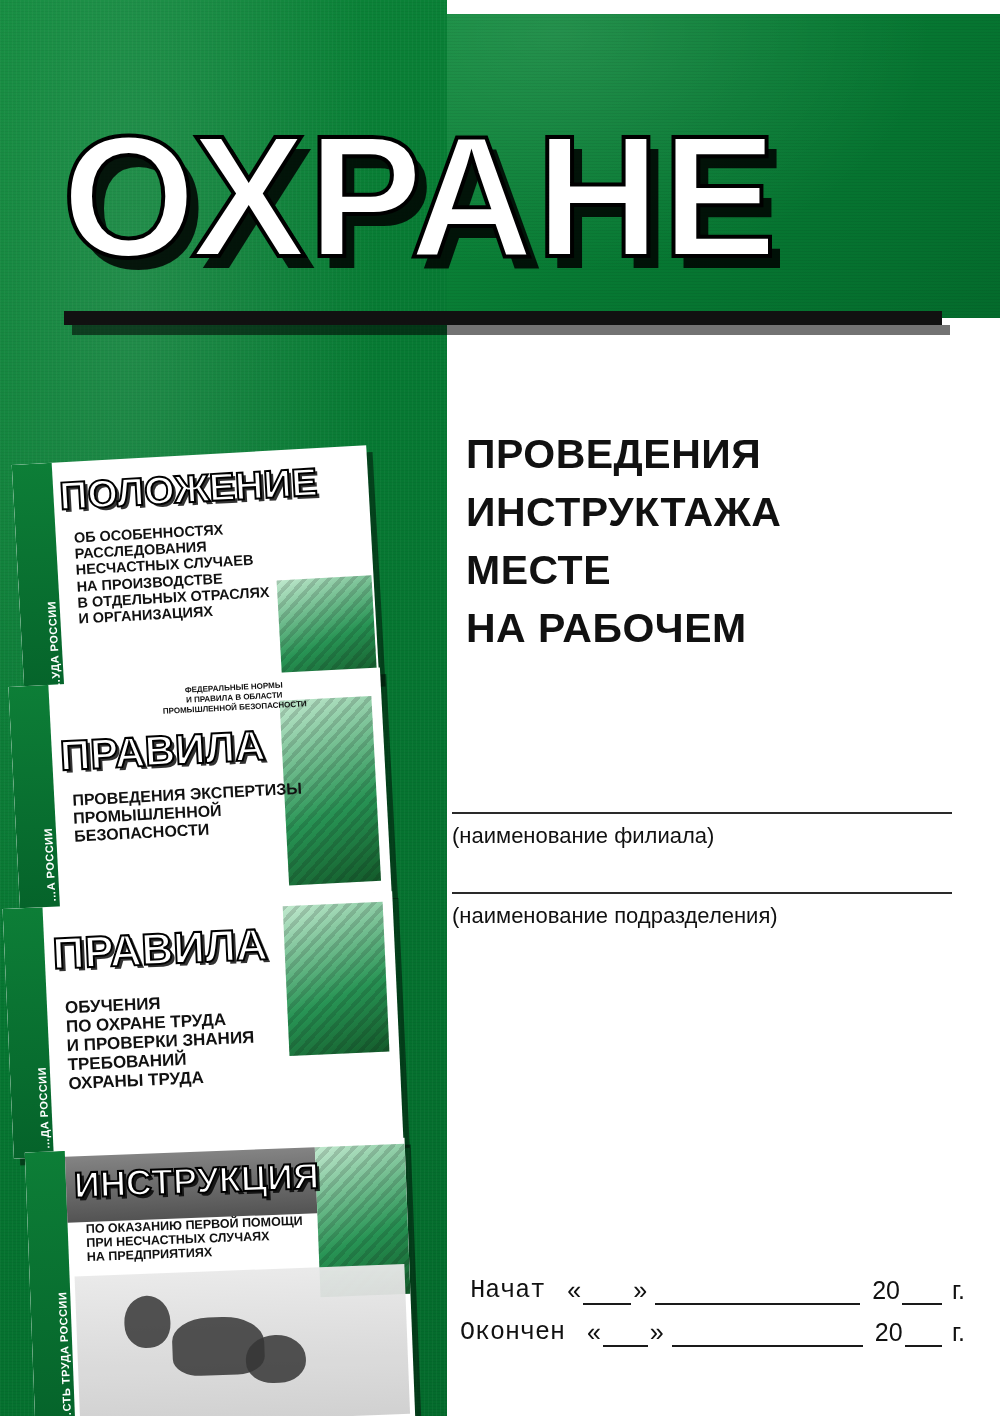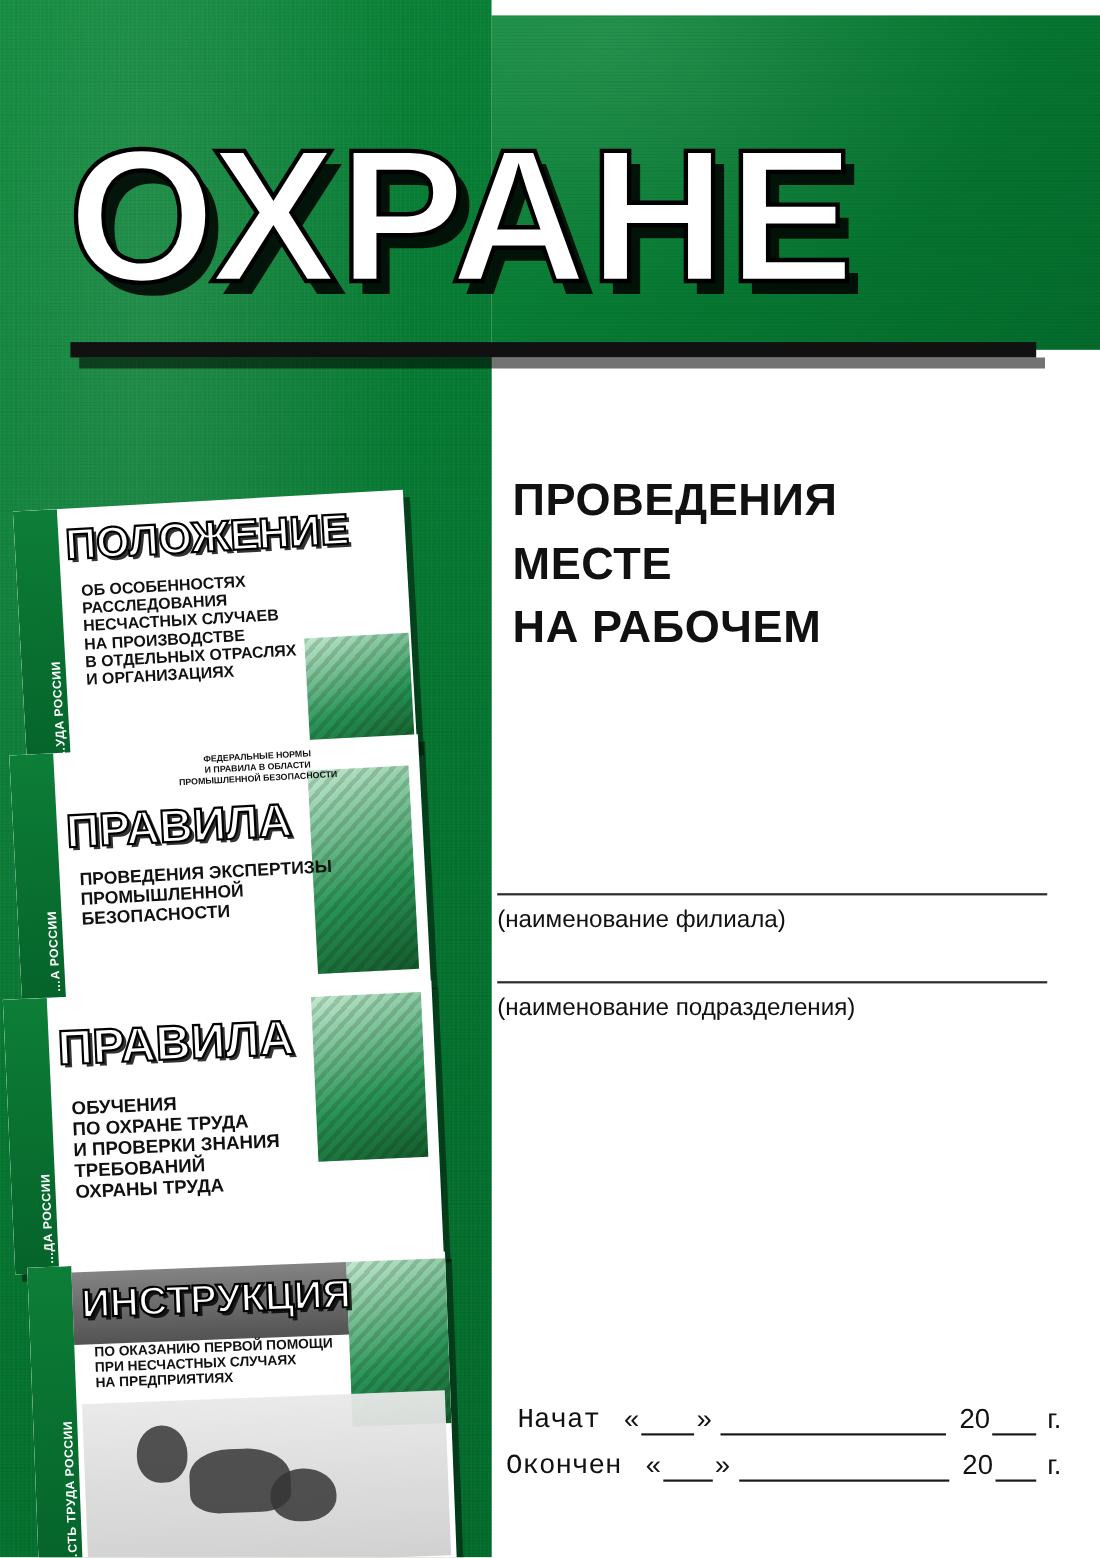--- a/index.html
+++ b/index.html
@@ -262,20 +262,21 @@
   <div class="green-panel"></div>
   <div class="green-top-extend"></div>
   <div class="white-top-strip"></div>
 
   <div class="journal-title">ОХРАНЕ</div>
   <div class="title-rule-shadow"></div>
   <div class="title-rule"></div>
 
   <div class="main-heading">
     <div>ПРОВЕДЕНИЯ</div>
+    <div>ИНСТРУКТАЖА</div>
     <div>МЕСТЕ</div>
     <div>НА РАБОЧЕМ</div>
   </div>
 
   <div class="fill-block" style="top:812px;">
     <div class="fill-line"></div>
     <div class="fill-caption">(наименование филиала)</div>
   </div>
 
   <div class="fill-block" style="top:892px;">

